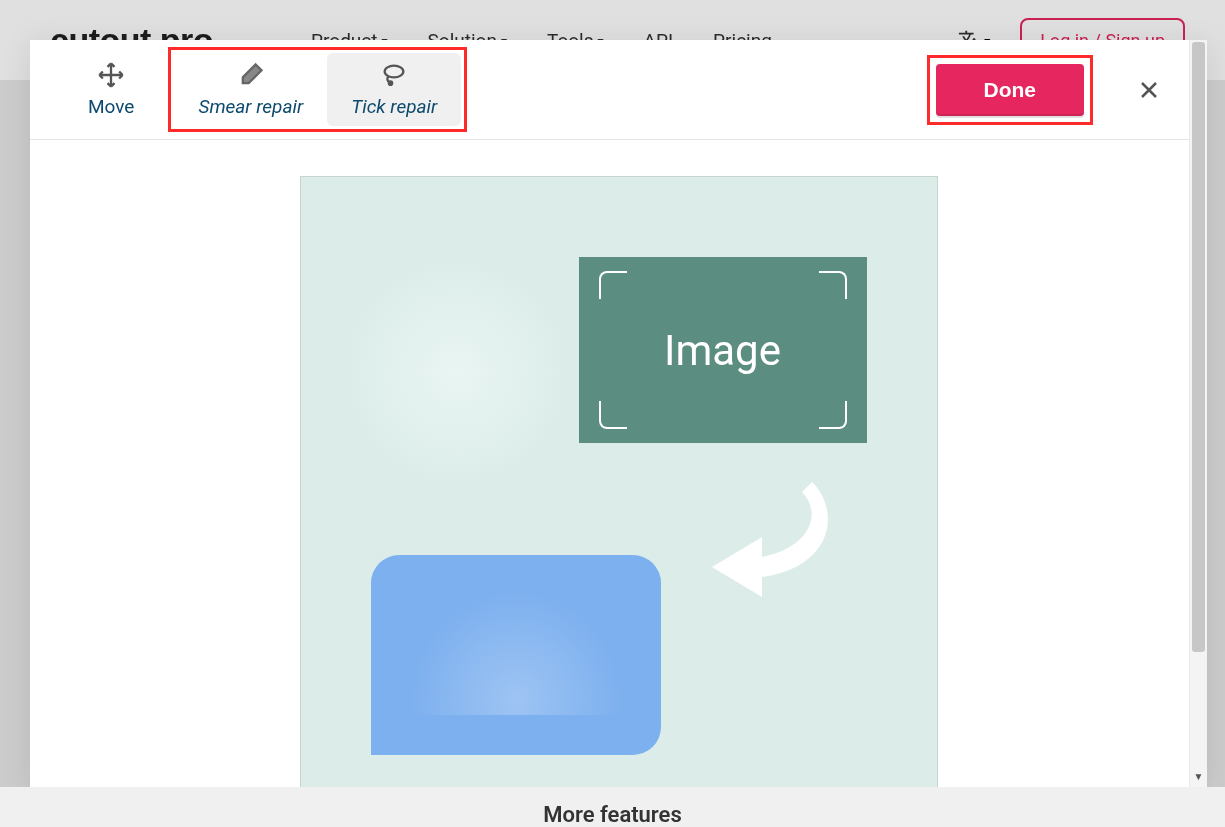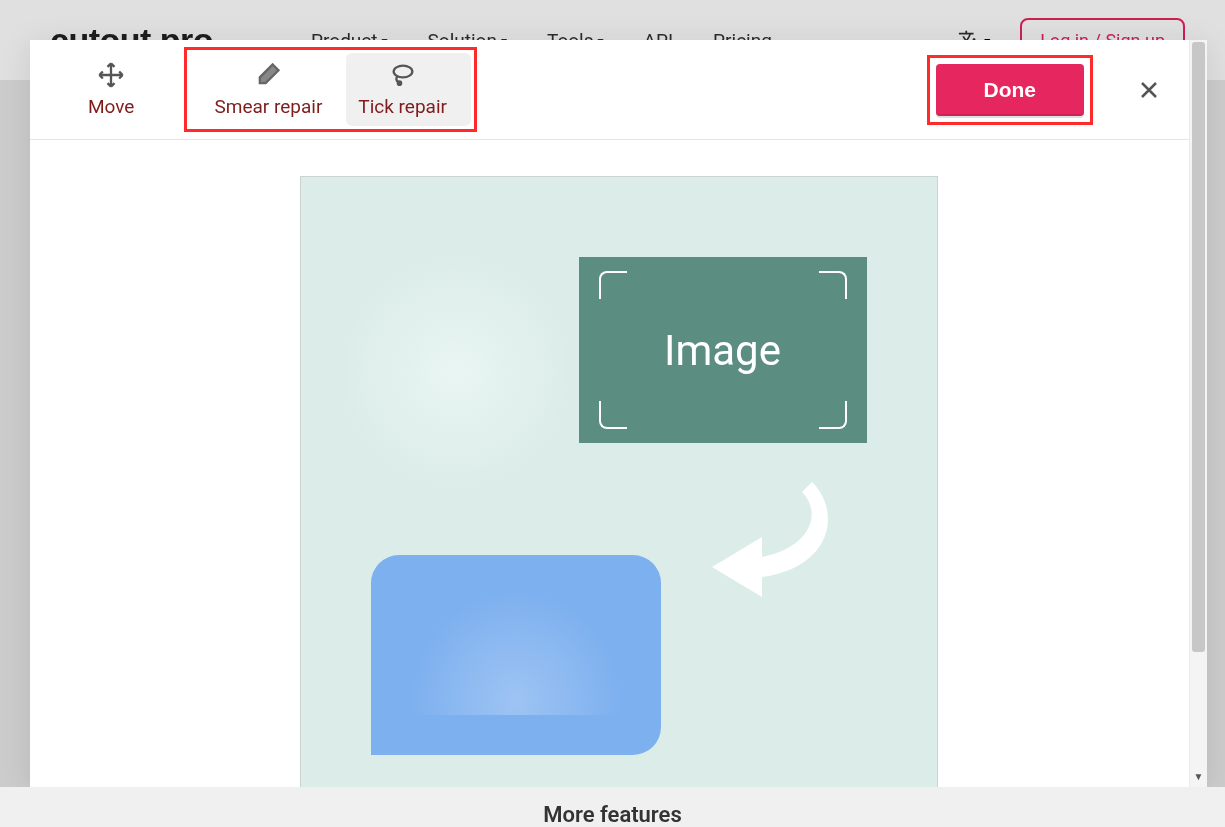--- a/index.html
+++ b/index.html
@@ -95,33 +95,34 @@
     margin-right: 18px;
   }
   .tool-col {
     display: flex;
     flex-direction: column;
     align-items: center;
     justify-content: center;
     gap: 6px;
     padding: 10px 18px;
     border-radius: 6px;
-    color: #7f1d1d;
+    color: #0c4a6e;
   }
   .tool-col .tool-label { font-size: 19px; }
   .tool-col svg { width: 28px; height: 28px; color: #555; }
   .tool-group {
     display: flex;
     gap: 0;
     border: 3px solid #ff2a2a;
     padding: 3px;
-    margin-left: 22px;
+    margin-left: 6px;
+    font-style: italic;
   }
   .tool-group .tool-col { padding: 8px 24px; }
-  .tool-col.active { background: #f0f0f0; padding-left: 12px; }
+  .tool-col.active { background: #f0f0f0; }
 
   .brush-area {
     display: flex;
     flex-direction: column;
     align-items: stretch;
     margin-left: 30px;
     width: 290px;
   }
   .brush-labels { display: flex; justify-content: space-between; font-size: 21px; color: #111; margin-bottom: 10px; }
   .slider {

